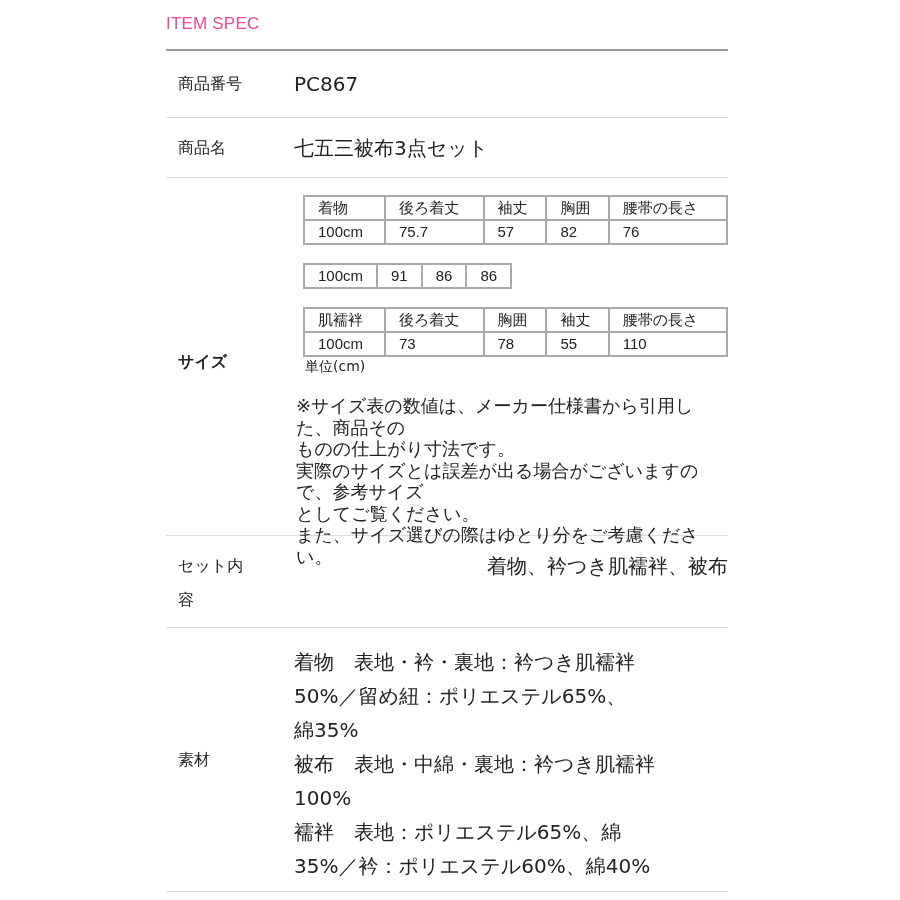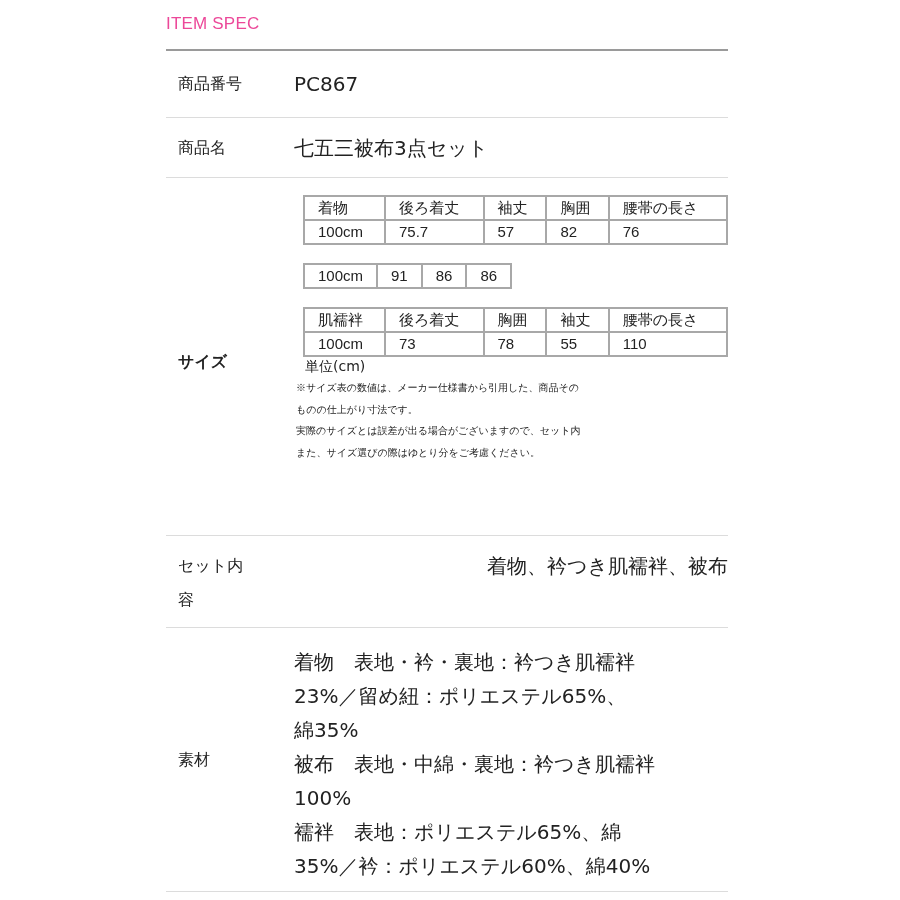--- a/index.html
+++ b/index.html
@@ -20,21 +20,21 @@
   .row-set { height:92px;gap:8px; }
   .row-set .label { padding-top:13px; line-height:34px; width:128px; }
   .row-set .value { padding-top:13px;text-align:right; }
   .row-mat { height:264px; align-items:center; }
   .row-mat .value { line-height:34px; font-size:20px; padding-top:8px; }
   table.sz { border-collapse:collapse; margin-left:9px; font-size:15px; font-family:"Liberation Sans", "DejaVu Sans", sans-serif; }
   table.sz td { border:2px solid #a8a8a8; padding:0 13px; height:22px; line-height:22px; white-space:nowrap; color:#222; }
   .t1 { margin-bottom:18px; }
   .t2 { margin-bottom:18px; }
   .unit { font-size:14px; margin-left:11px; line-height:18px; }
-  .notes { font-size:10px; line-height:21.5px; margin-top:3px; margin-left:2px;font-family:Liberation Mono, monospace; }
+  .notes { font-size:18px; line-height:21.5px; margin-top:20px; margin-left:2px; }
   .mat-line { white-space:nowrap; }
 </style>
 </head>
 <body>
 
 <div class="page-title">ITEM SPEC</div>
 <div class="title-rule"></div>
 
 <div class="spec">
 
@@ -97,39 +97,40 @@
           <td>55</td>
           <td>110</td>
         </tr>
       </tbody>
         </table>
 
       <div class="unit">単位(cm)</div>
       <div class="notes">
         <div>※サイズ表の数値は、メーカー仕様書から引用した、商品その</div>
         <div>ものの仕上がり寸法です。</div>
-        <div>実際のサイズとは誤差が出る場合がございますので、セット内</div>
+        <div>実際のサイズとは誤差が出る場合がございますので、参考サイズ</div>
+        <div>としてご覧ください。</div>
         <div>また、サイズ選びの際はゆとり分をご考慮ください。</div>
       </div>
     </div>
   </div>
 
   <div class="row row-set">
     <div class="label">
       <div>セット内</div>
       <div>容</div>
     </div>
     <div class="value">着物、衿つき肌襦袢、被布</div>
   </div>
 
   <div class="row row-mat">
     <div class="label">素材</div>
     <div class="value">
       <div class="mat-line">着物　表地・衿・裏地：衿つき肌襦袢</div>
-      <div class="mat-line">23%／留め紐：ポリエステル65%、</div>
+      <div class="mat-line">50%／留め紐：ポリエステル65%、</div>
       <div class="mat-line">綿35%</div>
       <div class="mat-line">被布　表地・中綿・裏地：衿つき肌襦袢</div>
       <div class="mat-line">100%</div>
       <div class="mat-line">襦袢　表地：ポリエステル65%、綿</div>
       <div class="mat-line">35%／衿：ポリエステル60%、綿40%</div>
     </div>
   </div>
 
 </div>
 

